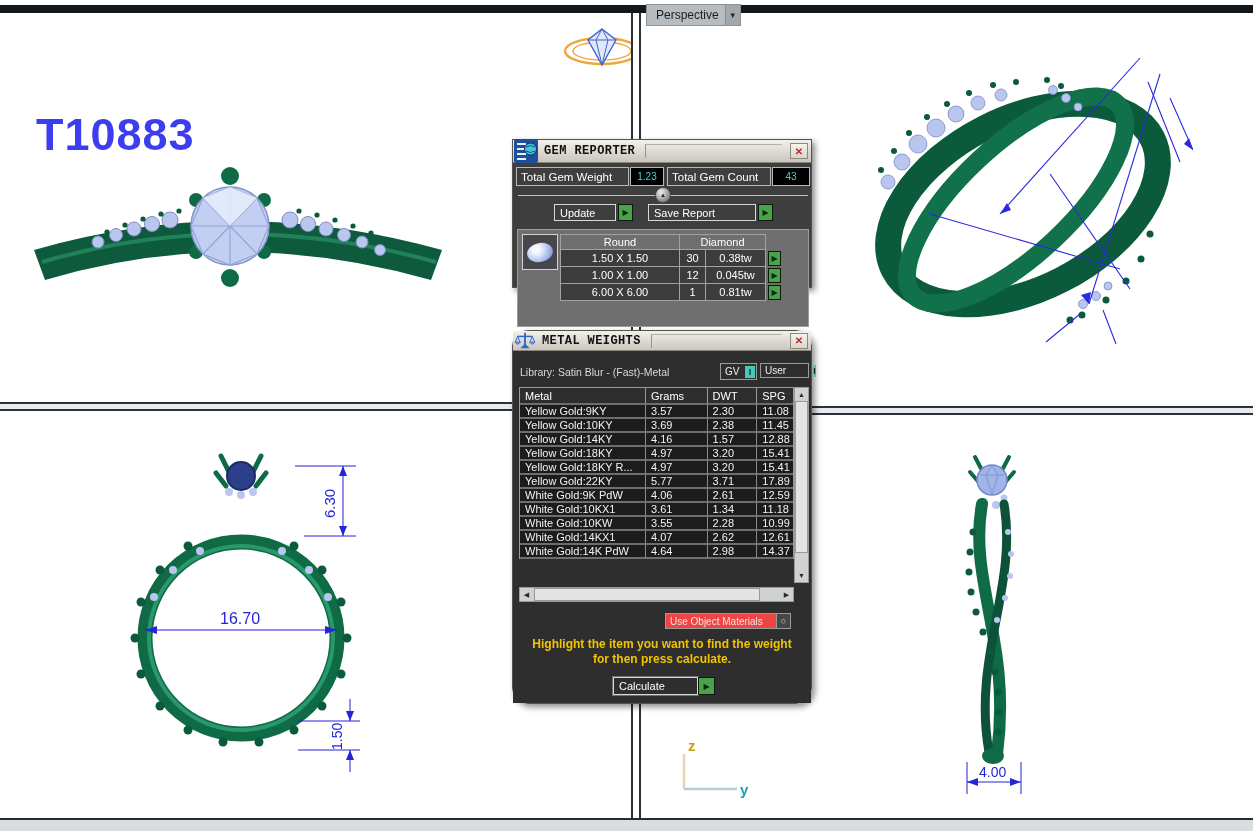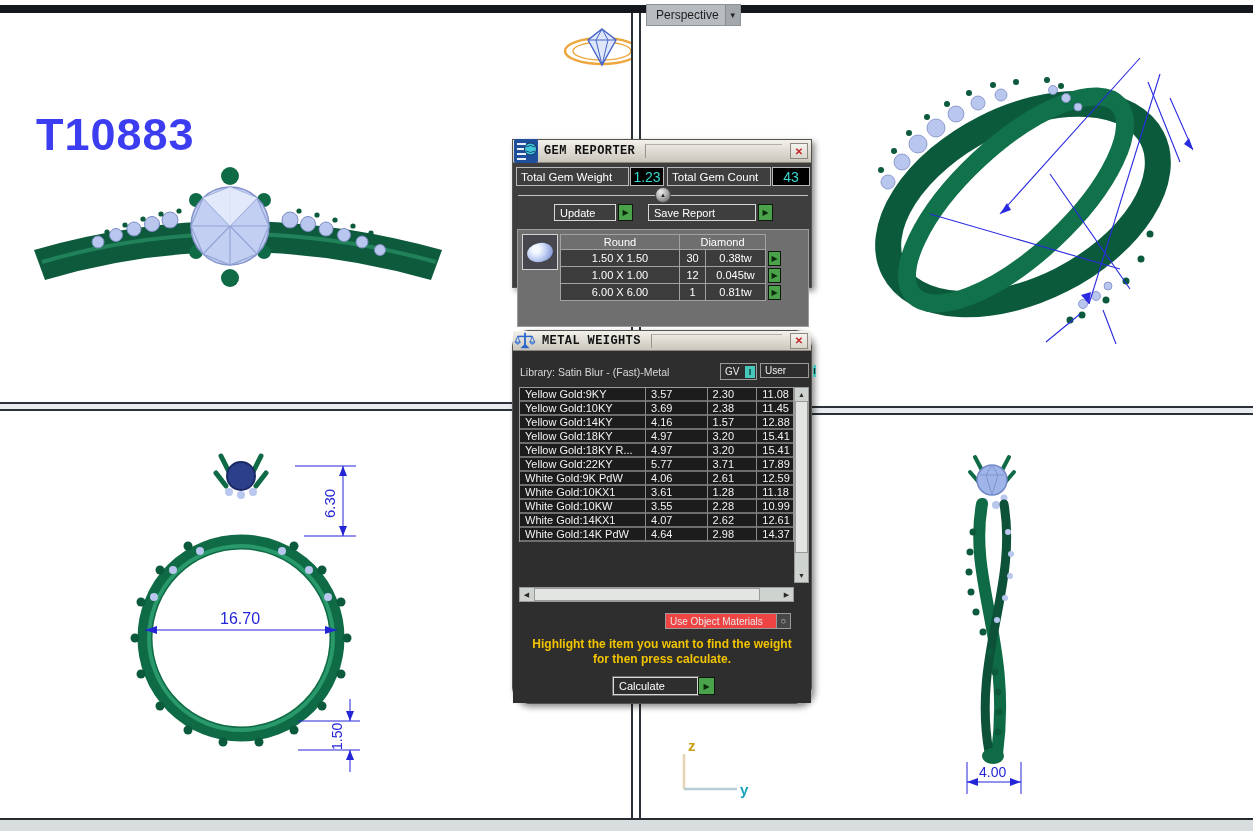--- a/index.html
+++ b/index.html
@@ -39,21 +39,21 @@
   .dlg-title .ttxt { font-size:12px; font-weight:bold; color:#121212; margin-left:6px; letter-spacing:.4px; white-space:nowrap;font-family:Liberation Mono, monospace; }
   .dlg-title .groove { flex:1; height:14px; margin:0 8px 0 10px; border-left:1px solid #98948b; border-top:1px solid #b5b1a8; }
   .dlg-title .xbtn { width:18px; height:16px; margin-right:3px; background:linear-gradient(#f5f3ee,#d9d5cc);
     border:1px solid #8d897f; color:#c22424; font-size:10px; font-weight:bold; display:flex; align-items:center; justify-content:center; }
   .dlg-body { position:relative; width:100%; }
   #gr .dlg-body { height:124px; background:#3e3e3e; }
   #mw .dlg-body { height:352px; background:#2e2e2e; }
   .abs { position:absolute; }
 
   .boxlabel { border:1px solid #b9b9b9; color:#fff; font-size:11.5px; display:flex; align-items:center; padding-left:4px; white-space:nowrap; }
-  .boxval { border:1px solid #b9b9b9; background:#000; color:#36d9ce; font-size:14px; display:flex; align-items:center; justify-content:center; }
+  .boxval { border:1px solid #b9b9b9; background:#000; color:#36d9ce; font-size:10px; display:flex; align-items:center; justify-content:center; }
 
   .knob { width:16px; height:16px; border-radius:50%; border:1px solid #4d4d4d;
     background:radial-gradient(circle at 35% 30%, #efefef, #8a8a8a 70%, #5d5d5d);
     display:flex; align-items:center; justify-content:center; font-size:6px; color:#222; }
   .hline { height:1px; background:#c4c4c4; }
 
   .cmdbtn { border:1px solid #d8d8d8; background:transparent; color:#fff; font-size:11px;
     display:flex; align-items:center; padding-left:5px; white-space:nowrap; }
   .gobtn { background:#4aa24a; border:1px solid #0c190c; color:#0a2a0c; font-size:8px;
     display:flex; align-items:center; justify-content:center; }
@@ -446,20 +446,26 @@
       <div class="abs toggle" style="left:207px;top:12px;width:37px;height:17px;">
         <span class="tl">GV</span>
         <span class="ind">I</span>
       </div>
       <div class="abs toggle" style="left:247px;top:12px;width:49px;height:15px;gap:24px;">
         <span class="tl">User</span>
         <span class="ind">I</span>
       </div>
 
       <div class="mw-tbl" style="top:36px;">
+        <div class="mw-hd">
+          <div class="c-metal">Metal</div>
+          <div class="c-grams">Grams</div>
+          <div class="c-dwt">DWT</div>
+          <div class="c-spg">SPG</div>
+        </div>
         <div class="mw-row">
           <div class="c-metal">Yellow Gold:9KY</div>
             <div class="c-grams">3.57</div>
             <div class="c-dwt">2.30</div>
             <div class="c-spg">11.08</div>
         </div>
         <div class="mw-row">
           <div class="c-metal">Yellow Gold:10KY</div>
             <div class="c-grams">3.69</div>
             <div class="c-dwt">2.38</div>
@@ -491,21 +497,21 @@
         </div>
         <div class="mw-row">
           <div class="c-metal">White Gold:9K PdW</div>
             <div class="c-grams">4.06</div>
             <div class="c-dwt">2.61</div>
             <div class="c-spg">12.59</div>
         </div>
         <div class="mw-row">
           <div class="c-metal">White Gold:10KX1</div>
             <div class="c-grams">3.61</div>
-            <div class="c-dwt">1.28</div>
+            <div class="c-dwt">1.34</div>
             <div class="c-spg">11.18</div>
         </div>
         <div class="mw-row">
           <div class="c-metal">White Gold:10KW</div>
             <div class="c-grams">3.55</div>
             <div class="c-dwt">2.28</div>
             <div class="c-spg">10.99</div>
         </div>
         <div class="mw-row">
           <div class="c-metal">White Gold:14KX1</div>

